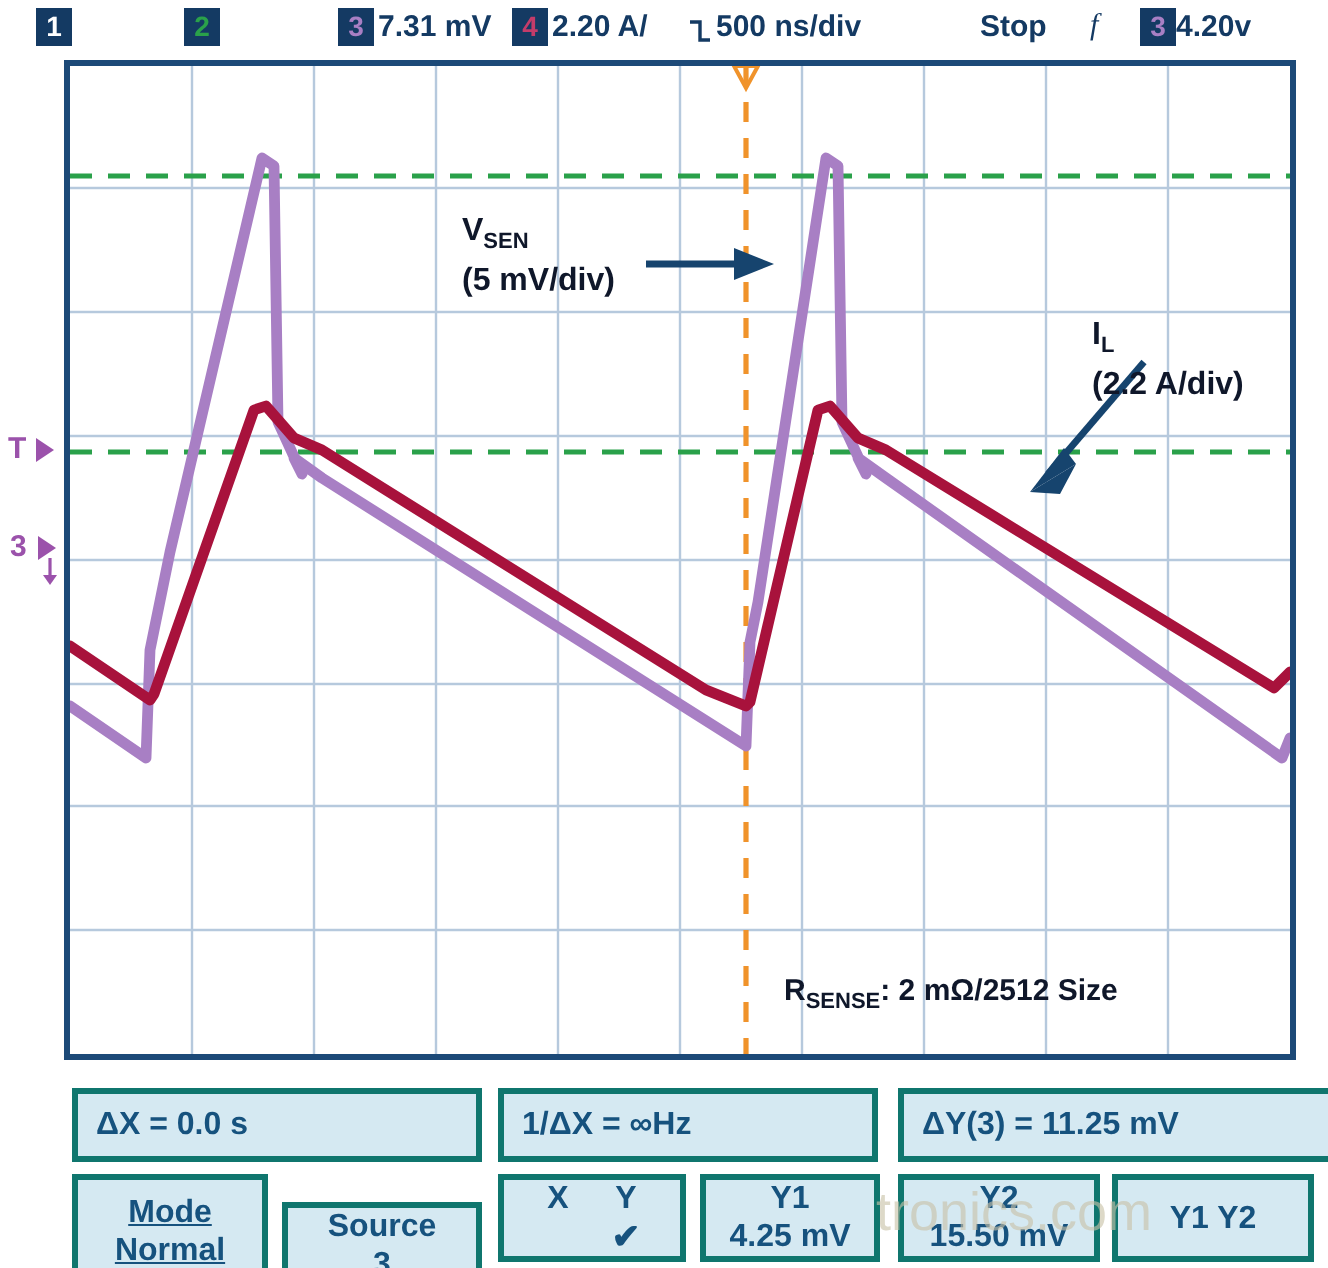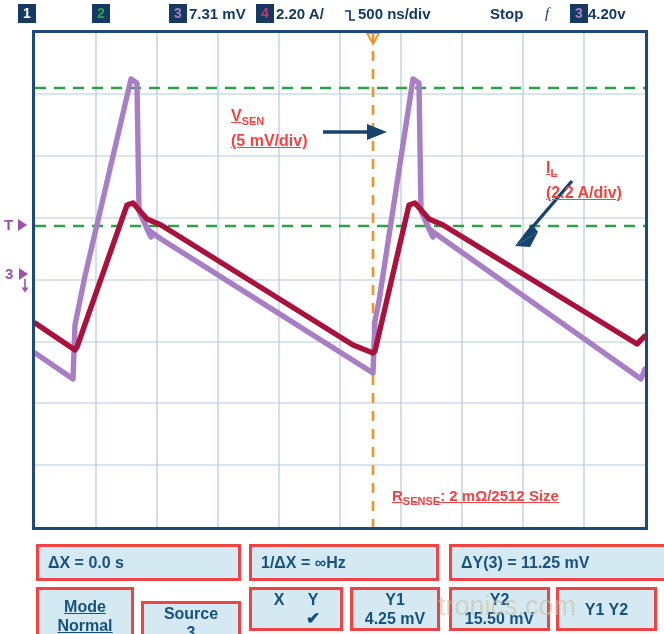--- a/index.html
+++ b/index.html
@@ -89,42 +89,41 @@
   #tri-3 { left: 19px; top: 268px; }
   #arrow-down-3 {
     position: absolute;
     left: 20px; top: 279px;
     width: 10px; height: 14px;
   }
 
   
   .annot {
     position: absolute;
-    color: #ef4444;
+    color: #0f172a;
     font-weight: bold;
     font-size: 16px;
     line-height: 19px;
     white-space: nowrap;
-    text-decoration: underline;
   }
   .annot sub { font-size: 11px; }
   #annot-vsen { left: 231px; top: 106px; }
   #annot-il   { left: 546px; top: 158px; }
   #annot-rsense { left: 392px; top: 486px; font-size: 15px; }
 
   
   #bottom {
     position: absolute;
     left: 0; top: 540px;
     width: 664px; height: 94px;
   }
   .mbox {
     position: absolute;
     background: #d5e9f2;
-    border: 3px solid #ef4444;
+    border: 3px solid #0f766e;
     box-sizing: border-box;
     color: #16527e;
     font-size: 16px;
     font-weight: bold;
     text-align: center;
     display: flex;
     flex-direction: column;
     align-items: center;
     justify-content: center;
     line-height: 19px;

